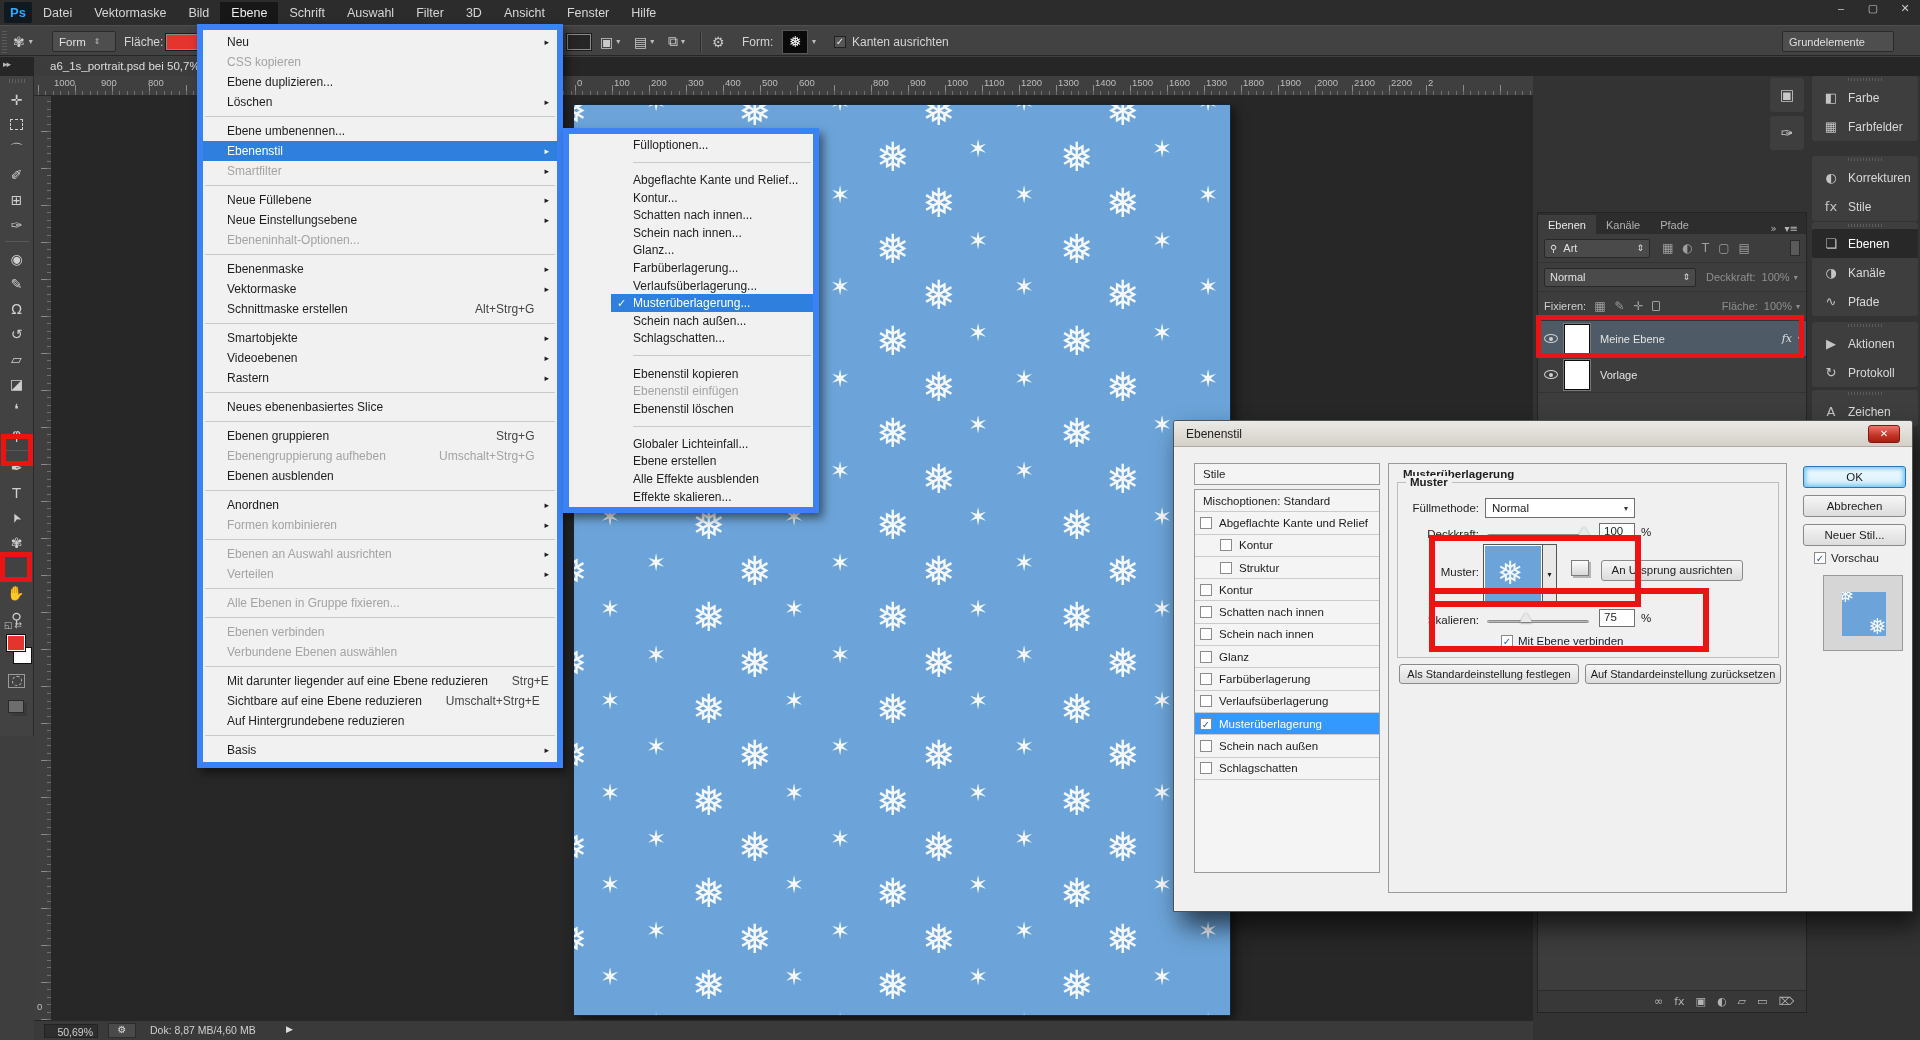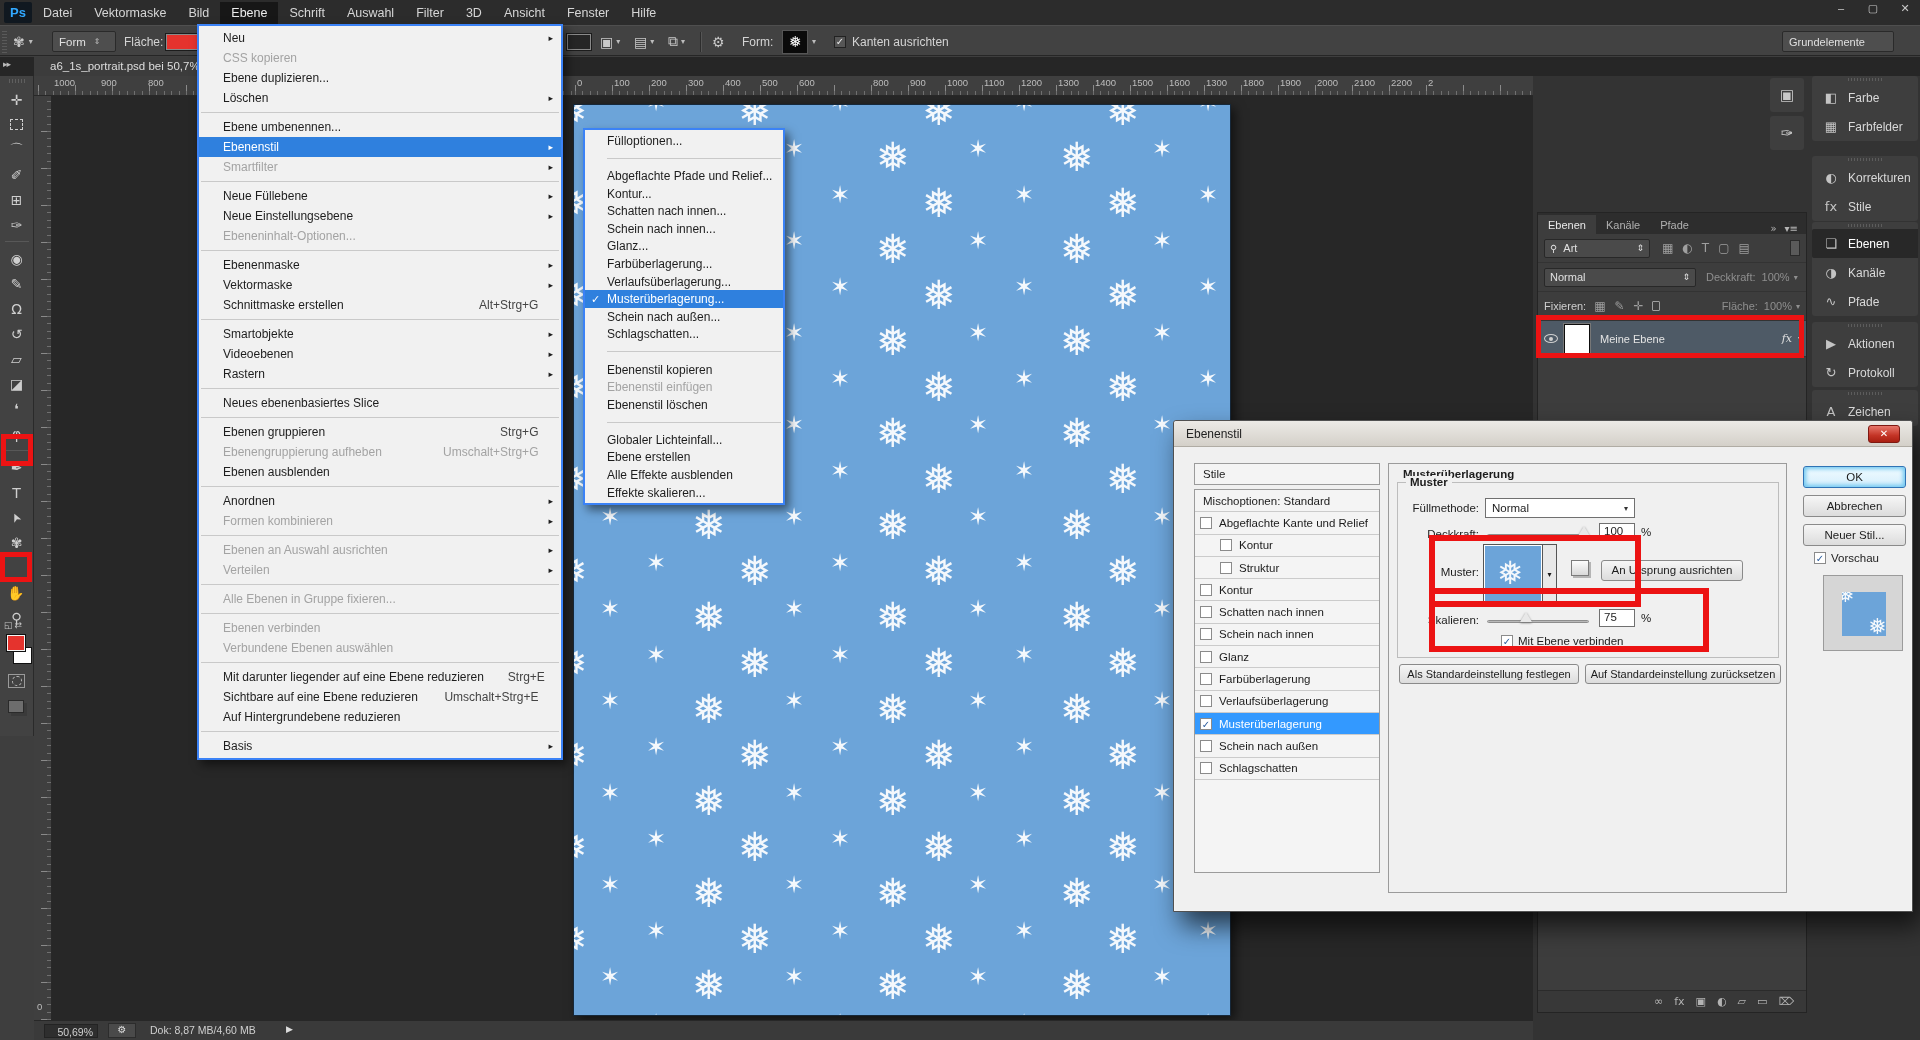--- a/index.html
+++ b/index.html
@@ -131,24 +131,24 @@
   .eye i::after { content:""; position:absolute; left:4px; top:1.5px; width:4px; height:4px; background:#cfcfcf; border-radius:50%; }
   .layer-thumb { width:26px; height:30px; background:#ffffff; border:1px solid #0d0d0d; outline:1px solid #777; margin-right:10px; }
   .layer-name { flex:1; color:#e4e4e4; }
   .layer-fx { font-family:"DejaVu Serif", serif; font-style:italic; color:#e0e0e0; margin-right:6px; }
   #lp-bottombar { position:absolute; left:0; bottom:0; width:100%; height:22px; background:#383838;
     border-top:1px solid #2b2b2b; display:flex; align-items:center; justify-content:flex-end; gap:11px;
     padding-right:12px; color:#b3b3b3; font-size:11px; }
   #lp-bottombar .ico { font-size:11px; }
 
   
-  .menu-pop { position:absolute; background:#f1f1f1; border:2px solid #3b82f6;
+  .menu-pop { position:absolute; background:#f1f1f1; border:6px solid #3b82f6;
     box-shadow:4px 5px 9px rgba(0,0,0,.5); z-index:60; font-size:12px; color:#1d1d1d; padding:2px 0; }
   #ebene-menu { left:197px; top:24px; width:366px; }
-  #style-submenu { left:583px; top:128px; width:202px; }
+  #style-submenu { left:563px; top:128px; width:256px;padding-left:42px; }
   .mi { position:relative; display:flex; align-items:center; height:20px; padding:0 8px 0 24px; }
   #style-submenu .mi { height:17.6px; padding-left:22px; }
   .mi .lbl { flex:1; white-space:nowrap; }
   .mi .sc { color:#444; margin-left:24px;text-align:center; }
   .mi .sub { visibility:hidden; font-size:9px; margin-left:10px; }
   .mi.submenu .sub { visibility:visible; }
   .mi .chk { position:absolute; left:6px; width:14px; font-size:11px; color:#1d1d1d; visibility:hidden; }
   .mi.check .chk { visibility:visible; }
   .mi.disabled .lbl, .mi.disabled .sc { color:#a3a3a3; }
   .mi.selected { background:#2f80de; color:#fff; }
@@ -787,20 +787,27 @@
     </div>
     <div class="layer-row selected">
       <span class="eye">
           <i></i>
         </span>
       <span class="layer-thumb"></span>
       <span class="layer-name">Meine Ebene</span>
       <span class="layer-fx">fx</span>
       <span class="dd" style="color:#ddd;margin-right:4px;">▾</span>
     </div>
+    <div class="layer-row">
+      <span class="eye">
+          <i></i>
+        </span>
+      <span class="layer-thumb"></span>
+      <span class="layer-name">Vorlage</span>
+    </div>
     <div id="lp-bottombar">
       <div style="display:flex;gap:11px;">
 
       <span class="ico"><i style="font-style:normal;">∞</i></span>
           <span class="ico"><i style="font-style:normal;">fx</i></span>
           <span class="ico"><i style="font-style:normal;">▣</i></span>
           <span class="ico"><i style="font-style:normal;">◐</i></span>
           <span class="ico"><i style="font-style:normal;">▱</i></span>
           <span class="ico"><i style="font-style:normal;">▭</i></span>
           <span class="ico"><i style="font-style:normal;">⌦</i></span>
@@ -1126,21 +1133,21 @@
 
         <div class="mi sep">
           
           
           
           
         </div>
 
         <div class="mi">
 
-          <span class="lbl">Abgeflachte Pfade und Relief...</span>
+          <span class="lbl">Abgeflachte Kante und Relief...</span>
           <span class="sc"></span>
           <span class="sub ico">▸</span>
         </div>
 
         <div class="mi">
 
           <span class="lbl">Kontur...</span>
           <span class="sc"></span>
           <span class="sub ico">▸</span>
         </div>

